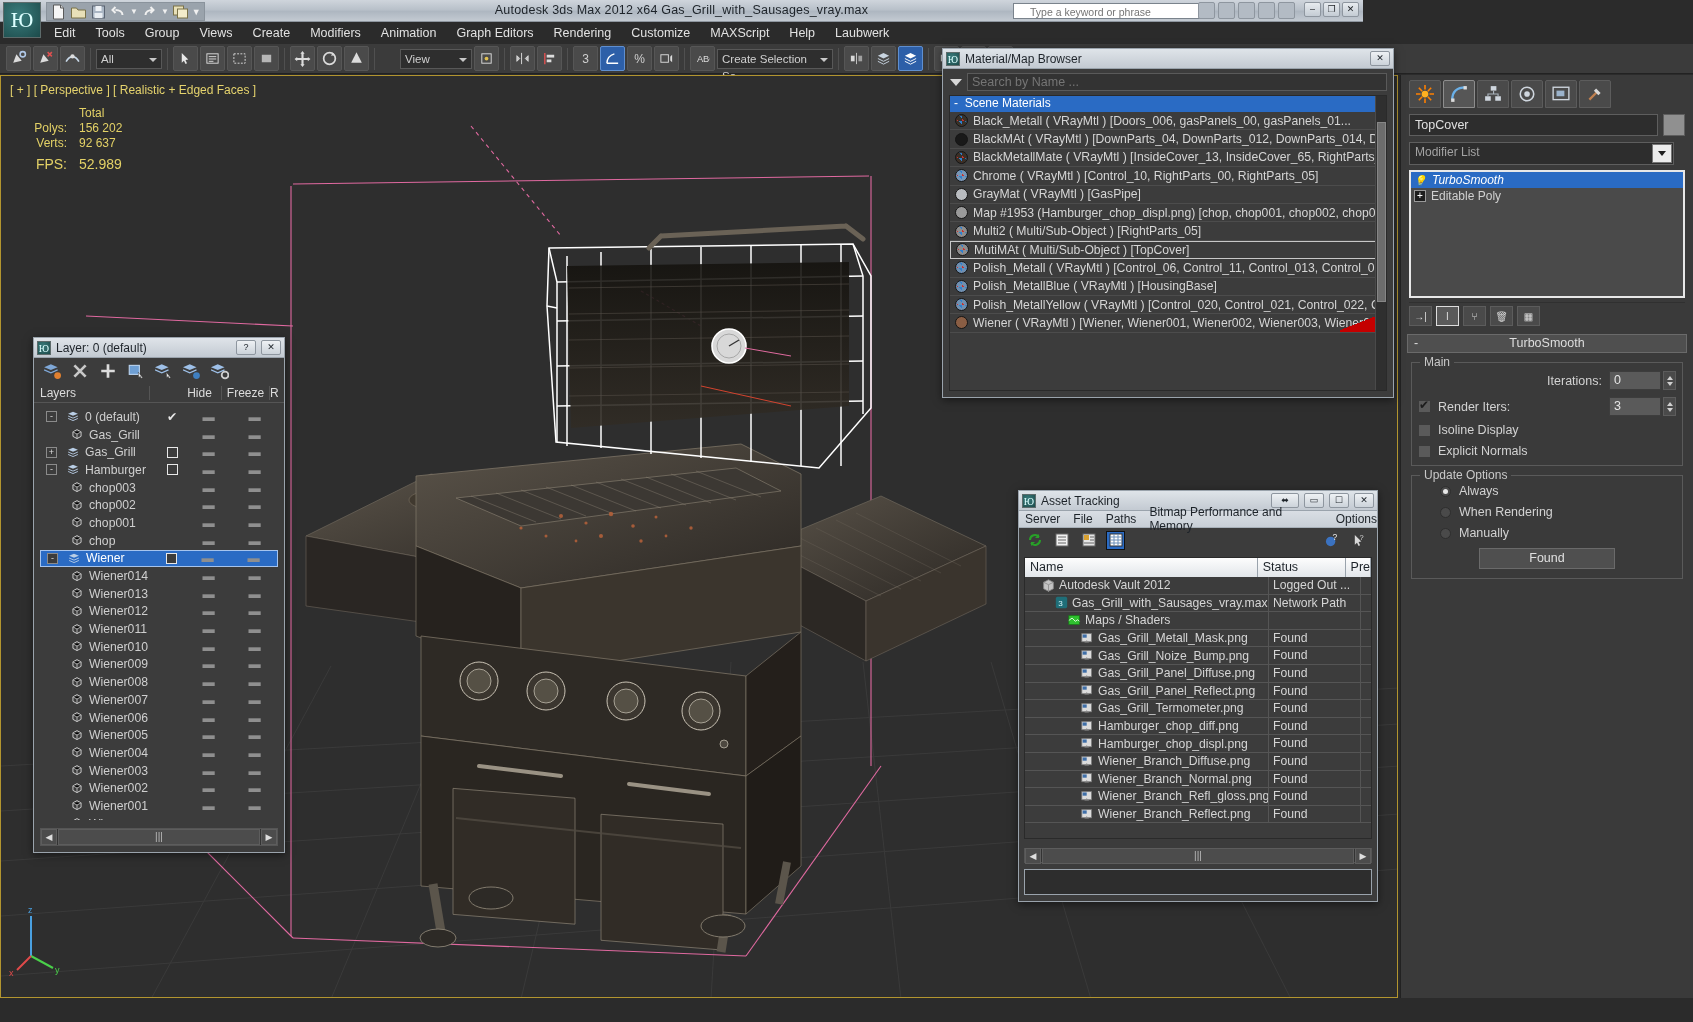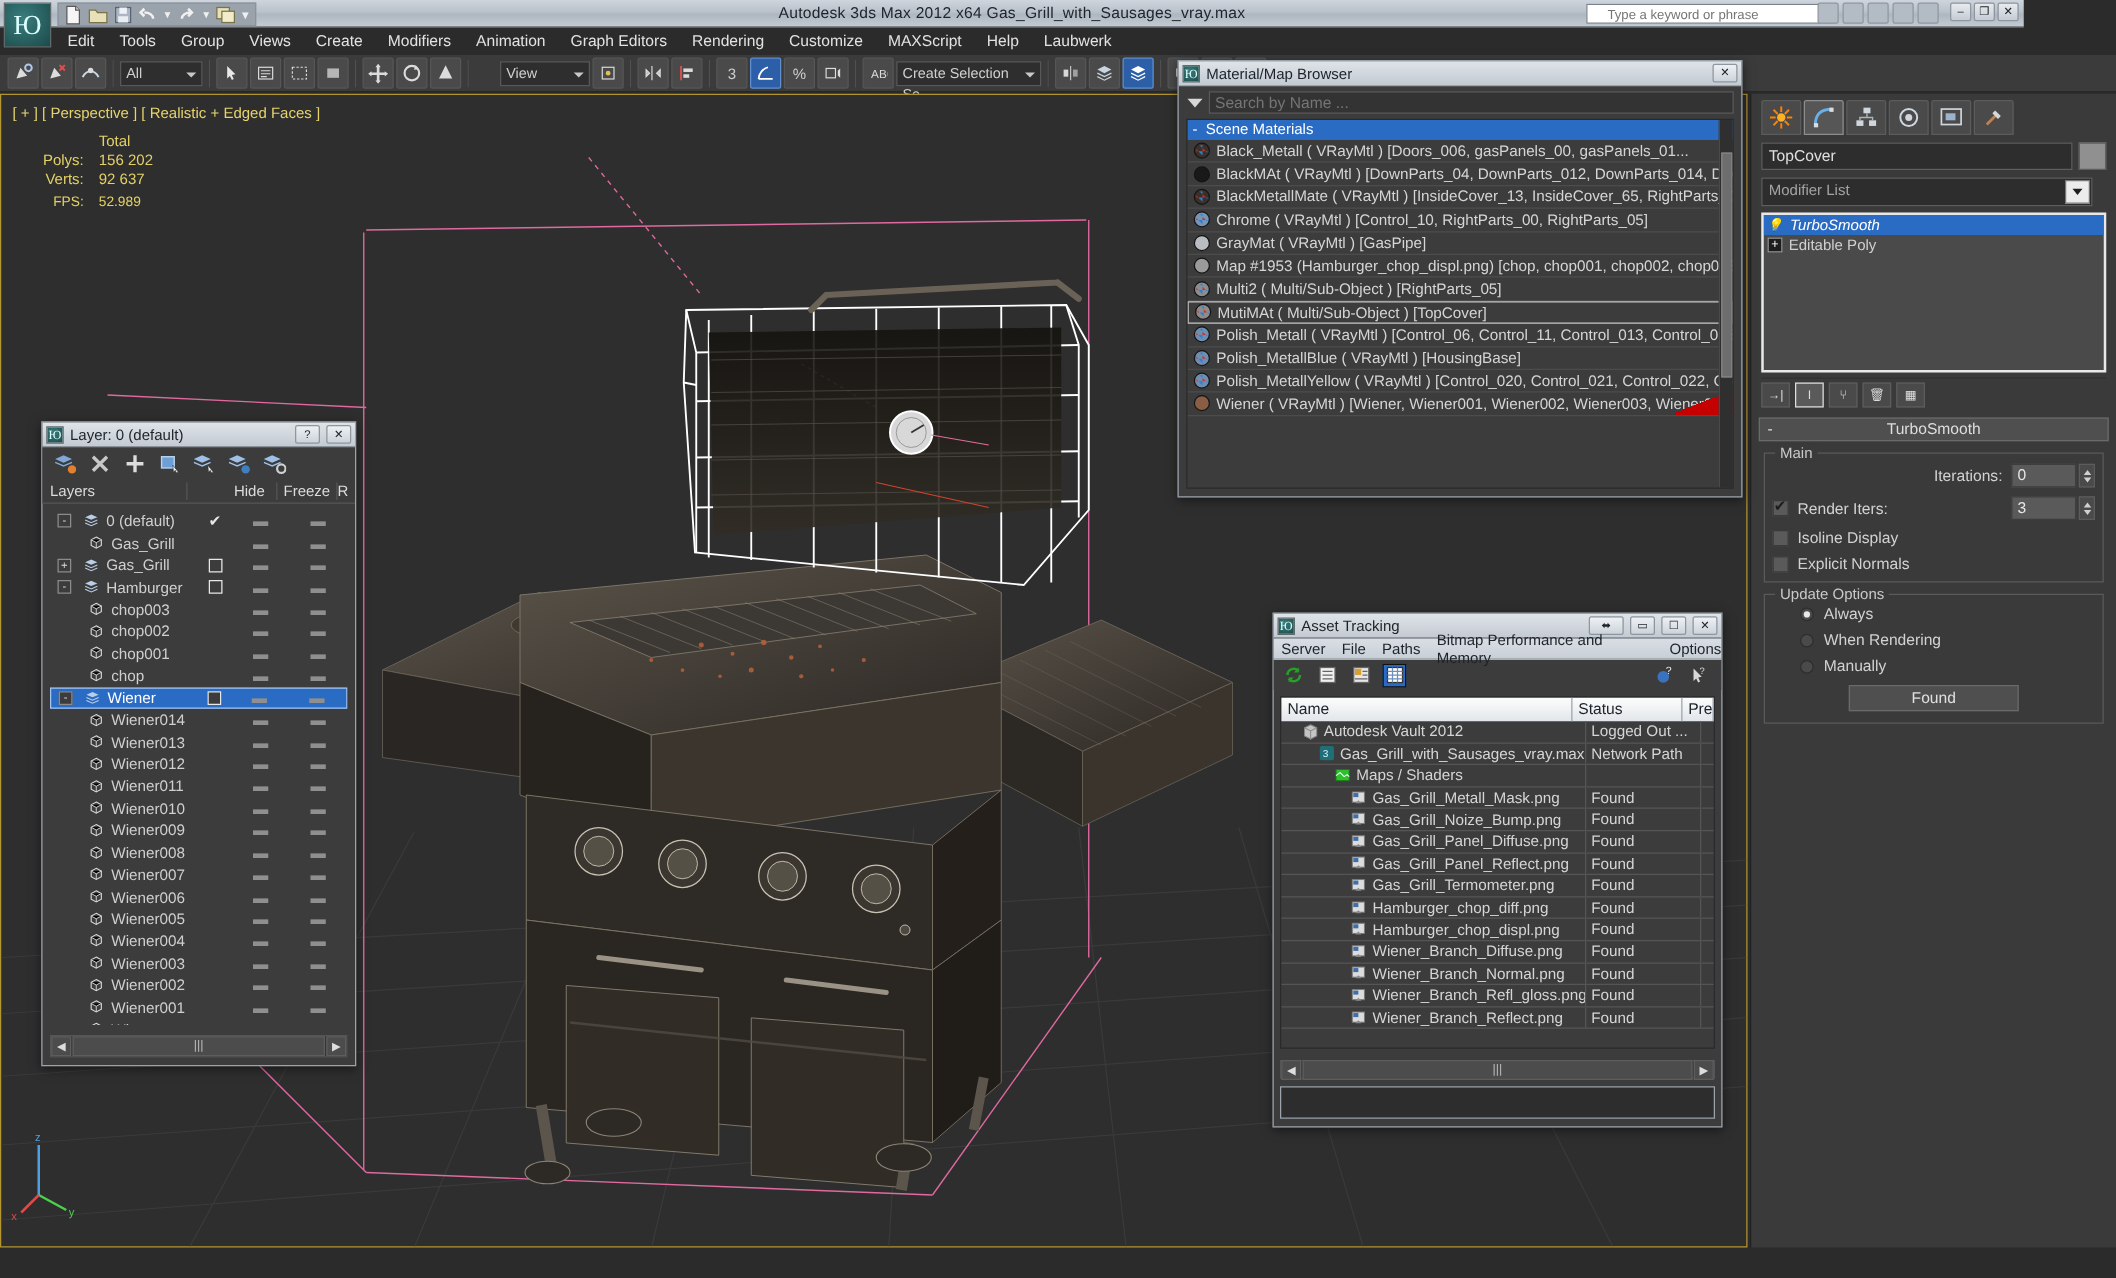--- a/index.html
+++ b/index.html
@@ -10,21 +10,21 @@
     background: #2b2b2b;
     font-family: "Liberation Sans", sans-serif;
     font-size: 12px;
     color: #d0d0d0;
     -webkit-font-smoothing: antialiased;
   }
   #app { position: relative; width: 1693px; height: 1022px; }
 
   
   .titlebar {
-    position: absolute; left: 0; top: 0; width: 1619px; height: 22px;
+    position: absolute; left: 0; top: 0; width: 1363px; height: 22px;
     background: linear-gradient(to bottom, #cfd5dc 0%, #b9c1ca 45%, #aeb7c1 55%, #c3cad2 100%);
     border-bottom: 1px solid #8e969f;
   }
   .title-text {
     position: absolute; left: 0; right: 0; top: 3px; text-align: center;
     color: #1d2329; font-size: 12.5px; letter-spacing: .2px;
   }
   .win-btns { position: absolute; right: 4px; top: 2px; display: flex; gap: 2px; }
   .win-btn {
     width: 17px; height: 15px; background: linear-gradient(#e7ebef,#c4ccd4);
@@ -96,21 +96,21 @@
   .viewport {
     position: absolute; left: 0; top: 75px; width: 1398px; height: 923px;
     background: #2e2e2e; border: 1px solid #b2952f; overflow: hidden;
   }
   .vp-label {
     position: absolute; left: 9px; top: 7px; color: #e5d36d; font-size: 12px; white-space: nowrap;
   }
   .vp-stats { position: absolute; left: 22px; top: 30px; color: #e3d166; font-size: 12px; line-height: 15px; }
   .vp-stats .row { display: flex; }
   .vp-stats .lbl { width: 44px; text-align: right; margin-right: 12px; }
-  .vp-fps { position: absolute; left: 22px; top: 80px; color: #e3d166; font-size: 11px; }
+  .vp-fps { position: absolute; left: 22px; top: 80px; color: #e3d166; font-size: 14px; }
   .vp-fps .lbl { display:inline-block; width:44px; text-align: right; margin-right: 12px; }
 
   
   .cmdpanel {
     position: absolute; left: 1400px; top: 75px; width: 293px; height: 923px;
     background: #3a3a3a; border-left: 1px solid #222;
   }
   .cp-tabs { display: flex; gap: 2px; padding: 5px 8px 2px 8px; }
   .cp-tab {
     width: 32px; height: 28px; background: #4a4a4a; border: 1px solid #5c5c5c;

